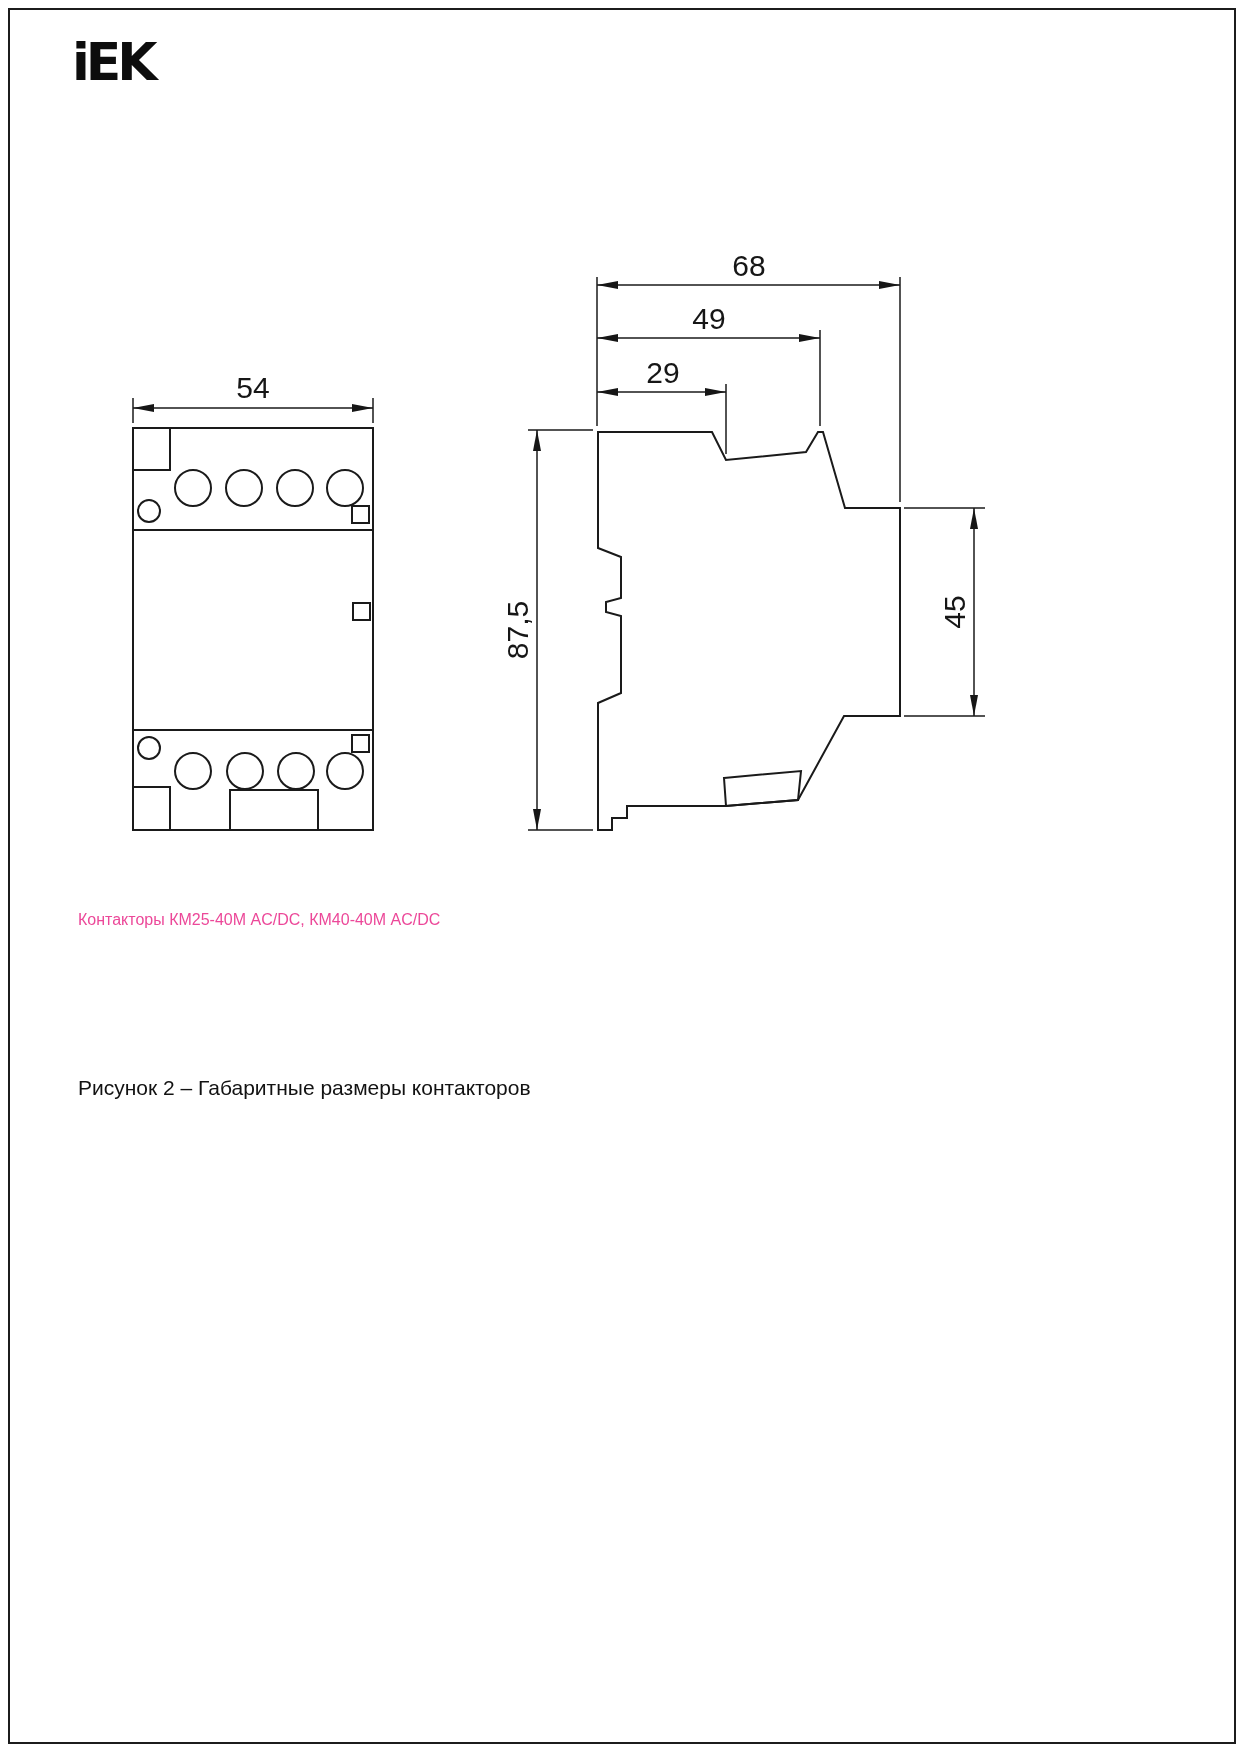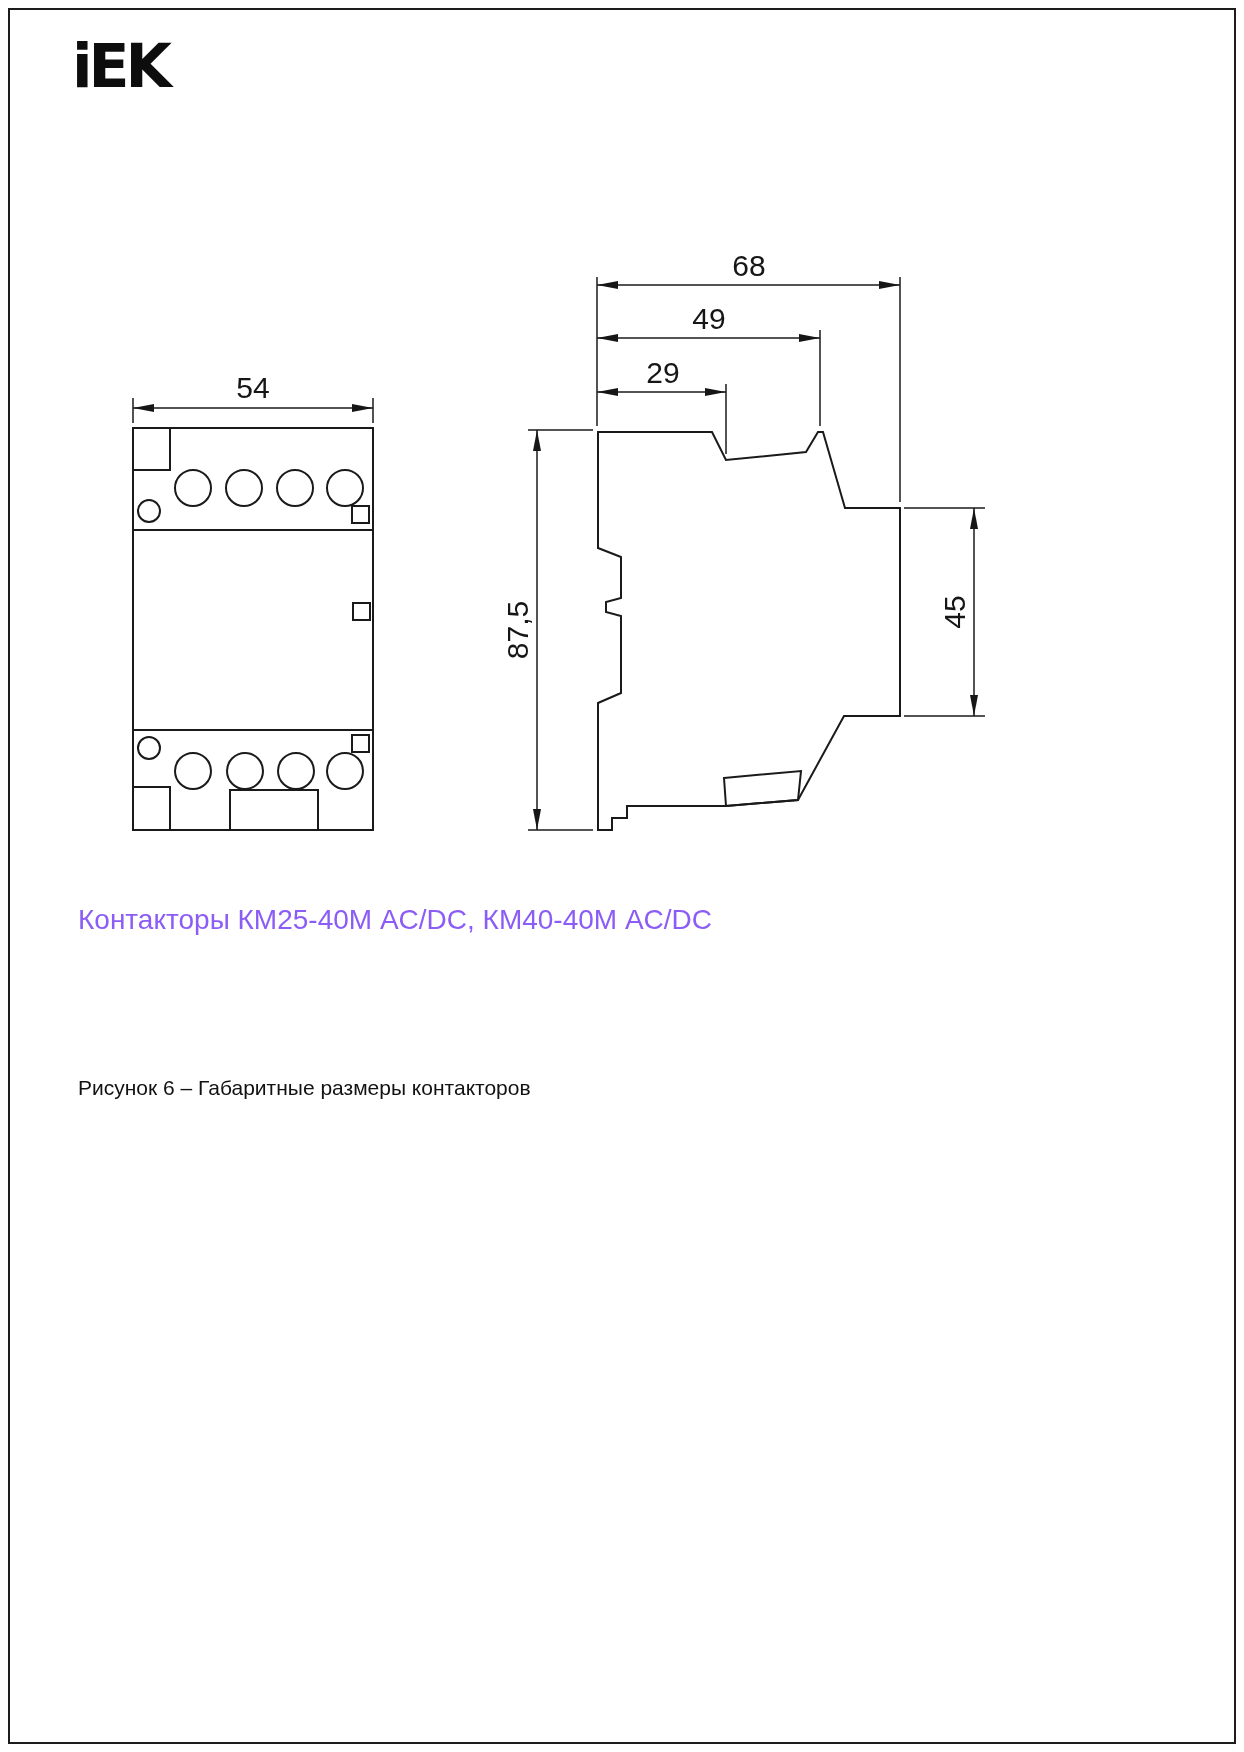--- a/index.html
+++ b/index.html
@@ -7,26 +7,26 @@
     position:relative; width:1244px; height:1752px; margin:0 auto;
     background:#ffffff; font-family:"Liberation Sans", sans-serif; overflow:hidden;
   }
   .page-border {
     position:absolute; left:8px; top:8px; right:8px; bottom:8px;
     border:2px solid #1c1c1c; pointer-events:none;
   }
   .logo {
     position:absolute; left:72px; top:36px;
     font-family:"DejaVu Sans", sans-serif; font-weight:700;
-    font-size:60px; letter-spacing:-4px; color:#0d0d0d; line-height:1;
+    font-size:52px; letter-spacing:-4px; color:#0d0d0d; line-height:1;
   }
   .drawing { position:absolute; left:0; top:0; }
   .models-caption {
     position:absolute; left:78px; top:906px;
-    font-size:28px; line-height:27px; color:#8b5cf6;
+    font-size:16px; line-height:27px; color:#ec4899;
   }
   .figure-caption {
     position:absolute; left:78px; top:1076px;
     font-size:21px; color:#121212;
   }
   .outline { stroke:#1a1a1a; stroke-width:2; fill:none; stroke-linejoin:miter; }
   .dim     { stroke:#1a1a1a; stroke-width:1.5; fill:none; }
   .ext     { stroke:#1a1a1a; stroke-width:1.5; fill:none; }
   text.dim-label {
     font-family:"Liberation Sans", sans-serif; font-size:30px; fill:#161616;
@@ -107,14 +107,14 @@
       <line class="ext" x1="904" y1="716" x2="985" y2="716"></line>
       <line class="dim" x1="974" y1="508" x2="974" y2="716" marker-start="url(#arrow)" marker-end="url(#arrow)"></line>
       <text class="dim-label" transform="translate(965,612) rotate(-90)" text-anchor="middle">45</text>
     </g>
   </svg>
 
   <div class="models-caption">
     <div>Контакторы КМ25-40М AC/DC, КМ40-40М AC/DC</div>
   </div>
 
-  <div class="figure-caption">Рисунок 6 – Габаритные размеры контакторов</div>
+  <div class="figure-caption">Рисунок 2 – Габаритные размеры контакторов</div>
 </div>
 
 </body></html>

